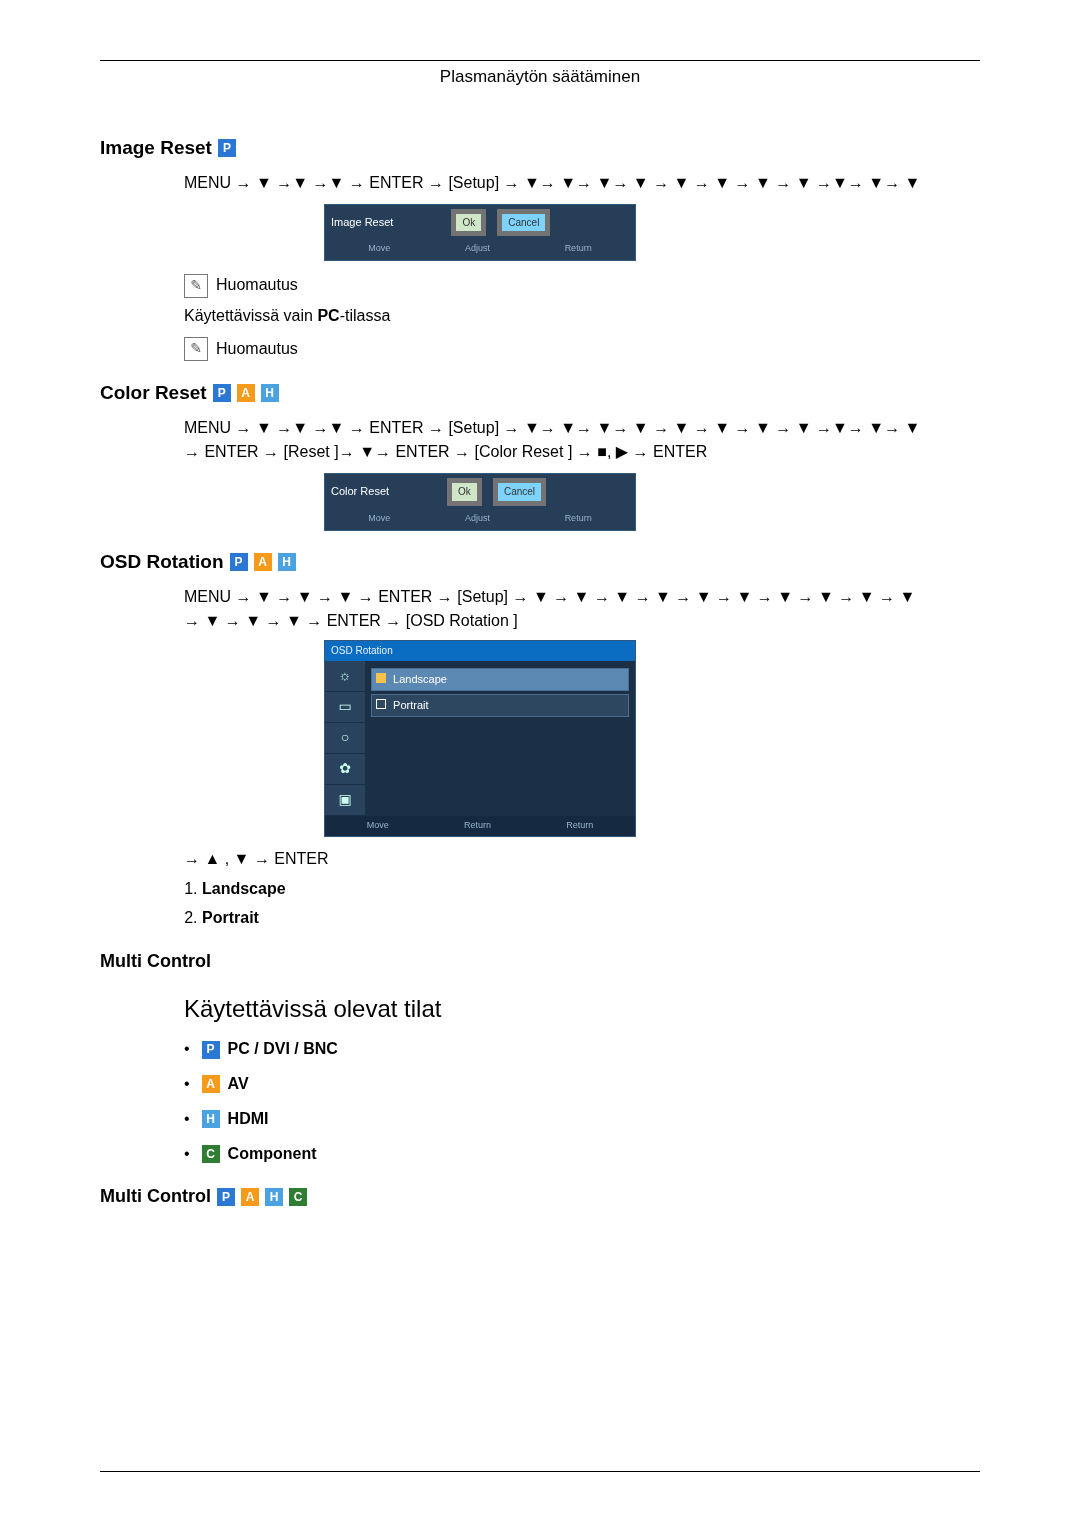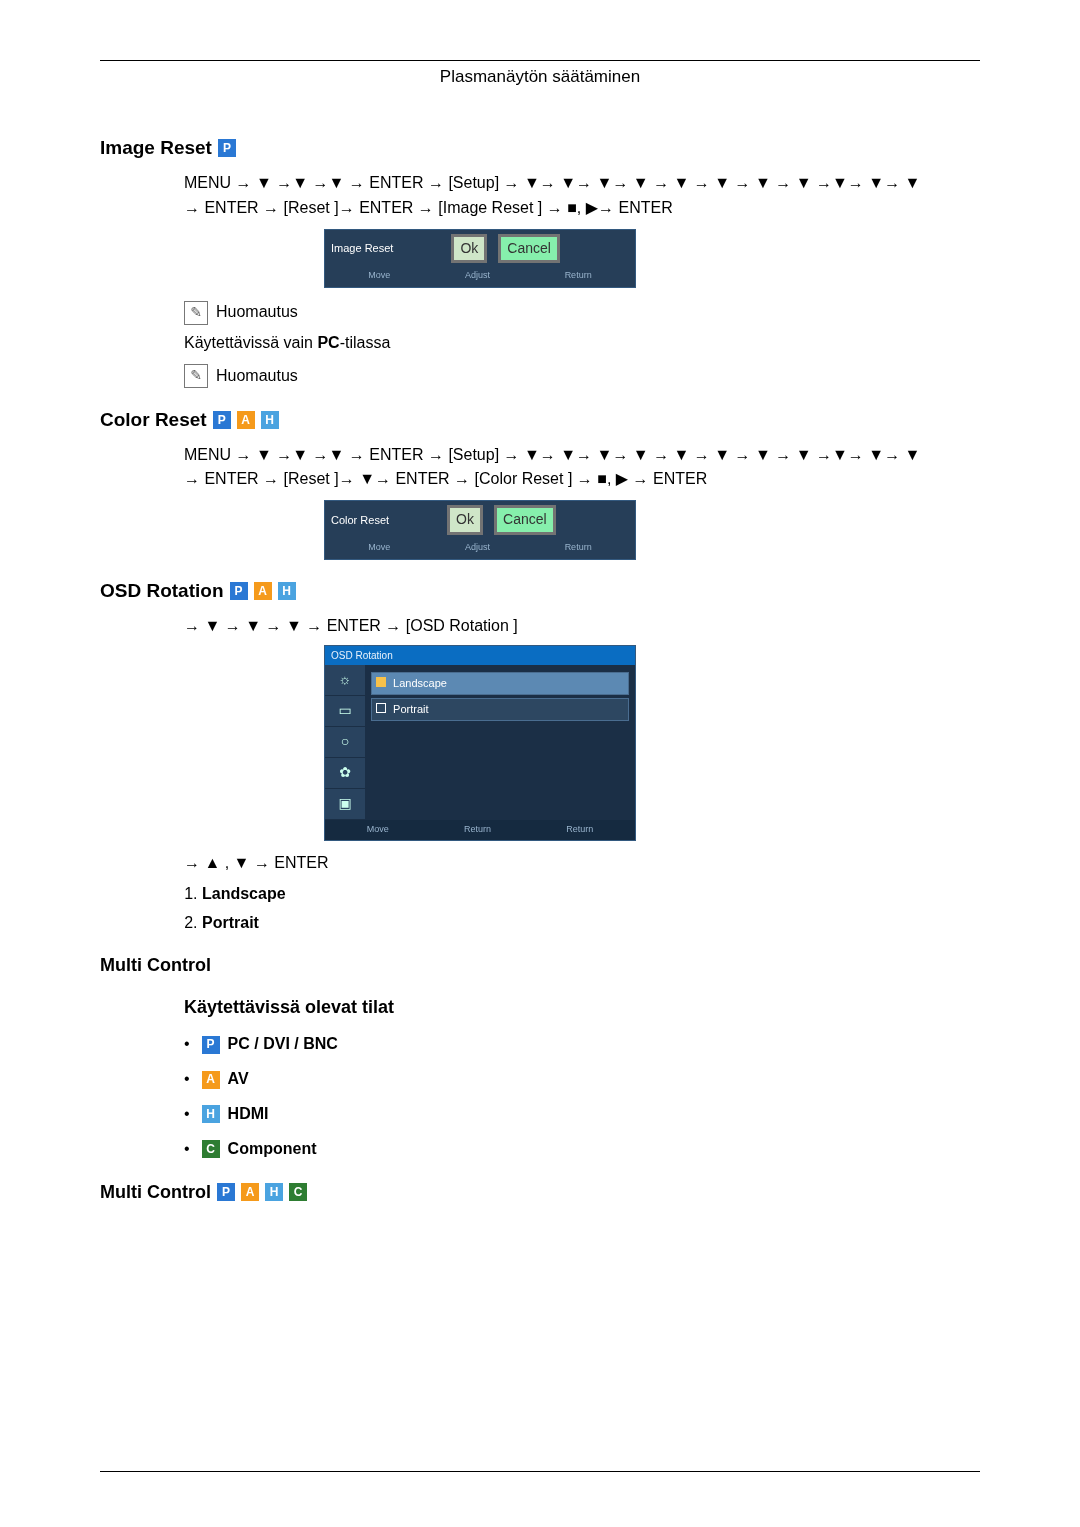--- a/index.html
+++ b/index.html
@@ -63,28 +63,28 @@
   }
   .osd-strip .row1 {
     display: flex;
     align-items: center;
     padding: 4px 6px;
     gap: 50px;
   }
   .osd-strip .btn {
     display: inline-block;
     padding: 1px 6px;
-    font-size: 14px;
-    border: 3px solid #737373;
+    font-size: 10px;
+    border: 5px solid #737373;
     background: #ddd;
     color: #333;
     margin-left: 8px;
   }
   .osd-strip .btn.ok { background:#cfe6c8; }
-  .osd-strip .btn.cancel { background:#86efac; }
+  .osd-strip .btn.cancel { background:#7dd3fc; }
   .osd-strip .row2 {
     display:flex;
     justify-content: space-around;
     padding: 2px 6px 4px 6px;
     color: #98b3cc;
     font-size: 9px;
   }
 
   .note-line {
     display: flex;
@@ -168,22 +168,22 @@
     display:flex;
     align-items:center;
     gap: 8px;
   }
   ul.bullets li::before {
     content: "•";
     font-size: 16px;
     margin-right: 4px;
   }
   .sub-heading {
-    font-weight: bold;
-    font-size: 18px;
+    font-weight: normal;
+    font-size: 24px;
     margin: 18px 0 10px 0;
   }
   .footer-line {
     position:absolute;
     bottom: 55px;
     left: 100px;
     right: 100px;
     border-top:1px solid #000;
   }
 </style>
@@ -194,21 +194,20 @@
 
   <div class="header-line"></div>
   <div class="header-title">Plasmanäytön säätäminen</div>
 
   <div class="section-title">
     <span>Image Reset</span>
     <span class="icon-badge badge-p">P</span>
   </div>
   <div class="content-block">
     <div>MENU → ▼ →▼ →▼ → ENTER → [Setup] → ▼→ ▼→ ▼→ ▼ → ▼ → ▼ → ▼ → ▼ →▼→ ▼→ ▼</div>
-    <div>→ ENTER → [Reset ]→ ENTER → [Image Reset ] → ■, ▶→ ENTER</div>
 
     <div class="osd-strip">
       <div class="row1">
         <span>Image Reset</span>
         <span>
           <span class="btn ok">Ok</span>
           <span class="btn cancel">Cancel</span>
         </span>
       </div>
       <div class="row2">
@@ -258,20 +257,21 @@
     </div>
   </div>
 
   <div class="section-title">
     <span>OSD Rotation</span>
     <span class="icon-badge badge-p">P</span>
     <span class="icon-badge badge-a">A</span>
     <span class="icon-badge badge-h">H</span>
   </div>
   <div class="content-block">
+    <div>MENU → ▼ → ▼ → ▼ → ENTER → [Setup] → ▼ → ▼ → ▼ → ▼ → ▼ → ▼ → ▼ → ▼ → ▼ → ▼</div>
     <div>→ ▼ → ▼ → ▼ → ENTER → [OSD Rotation ]</div>
 
     <div class="osd-rotation-menu">
       <div class="title-bar">OSD Rotation</div>
       <div class="body">
         <div class="side">
           <div>☼</div>
           <div>▭</div>
           <div>○</div>
           <div>✿</div>

